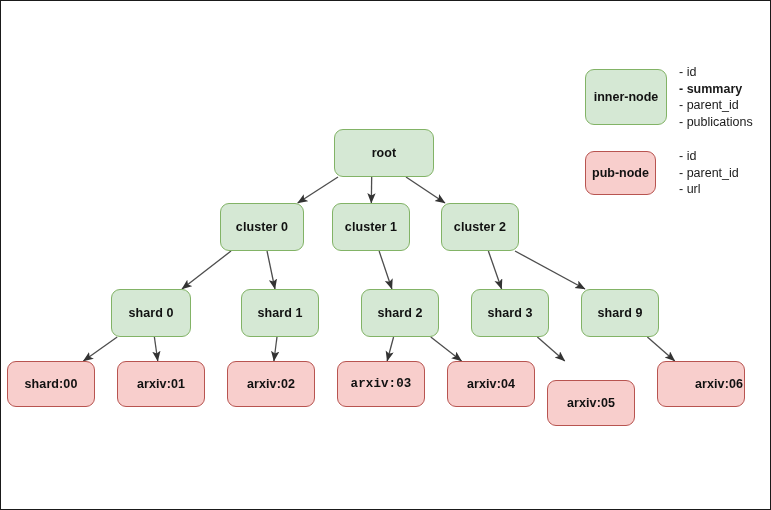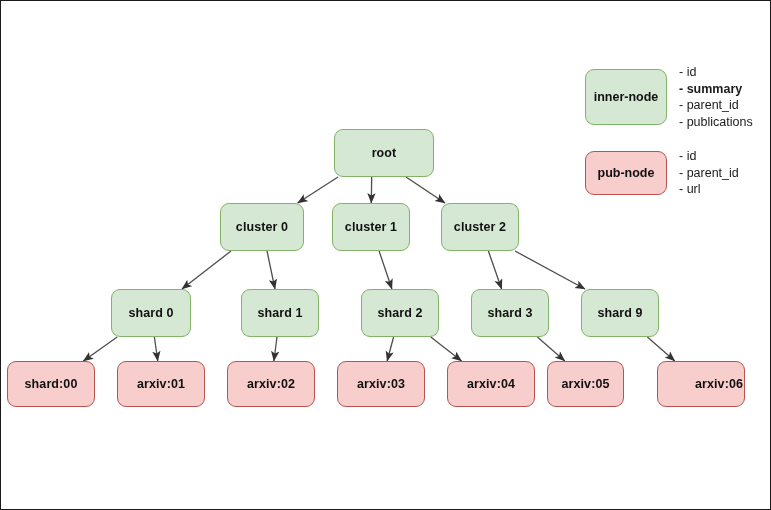--- a/index.html
+++ b/index.html
@@ -107,33 +107,33 @@
       <div class="node inner" style="left: 331px; top: 202px; width: 78px; height: 48px;">cluster 1</div>
       <div class="node inner" style="left: 440px; top: 202px; width: 78px; height: 48px;">cluster 2</div>
       <div class="node inner" style="left: 110px; top: 288px; width: 80px; height: 48px;">shard 0</div>
       <div class="node inner" style="left: 240px; top: 288px; width: 78px; height: 48px;">shard 1</div>
       <div class="node inner" style="left: 360px; top: 288px; width: 78px; height: 48px;">shard 2</div>
       <div class="node inner" style="left: 470px; top: 288px; width: 78px; height: 48px;">shard 3</div>
       <div class="node inner" style="left: 580px; top: 288px; width: 78px; height: 48px;">shard 9</div>
       <div class="node pub" style="left: 6px; top: 360px; width: 88px; height: 46px;">shard:00</div>
       <div class="node pub" style="left: 116px; top: 360px; width: 88px; height: 46px;">arxiv:01</div>
       <div class="node pub" style="left: 226px; top: 360px; width: 88px; height: 46px;">arxiv:02</div>
-      <div class="node pub" style="left: 336px; top: 360px; width: 88px; height: 46px;">arxiv:03</div>
+      <div class="node pub" style="left: 336px; top: 360px; width: 88px; height: 46px; font-family: Liberation Mono, monospace;">arxiv:03</div>
       <div class="node pub" style="left: 446px; top: 360px; width: 88px; height: 46px;">arxiv:04</div>
-      <div class="node pub" style="left: 546px; top: 360px; width: 77px; height: 46px;">arxiv:05</div>
+      <div class="node pub" style="left: 546px; top: 379px; width: 88px; height: 46px;">arxiv:05</div>
       <div class="node pub" style="left: 656px; top: 360px; width: 88px; height: 46px; padding-left: 36px;">arxiv:06</div>
     </div>
   <div id="legend-group">
       <div class="legend-box inner" style="left: 584px; top: 68px; width: 82px; height: 56px; background: rgb(213, 232, 212); border: 1px solid rgb(130, 179, 102);">inner-node</div>
       <div class="legend-fields" style="left: 678px; top: 63px;">
         <span class="fld">- id</span>
         <span class="fld bold">- summary</span>
         <span class="fld">- parent_id</span>
         <span class="fld">- publications</span>
       </div>
-      <div class="legend-box pub" style="left: 584px; top: 150px; width: 82px; height: 44px; background: rgb(248, 206, 204); border: 1px solid rgb(184, 84, 80);">pub-node</div>
+      <div class="legend-box pub" style="left: 584px; top: 150px; width: 71px; height: 44px; background: rgb(248, 206, 204); border: 1px solid rgb(184, 84, 80);">pub-node</div>
       <div class="legend-fields" style="left: 678px; top: 147.25px;">
         <span class="fld">- id</span>
         <span class="fld">- parent_id</span>
         <span class="fld">- url</span>
       </div>
     </div>
 </div>
 
 </body></html>

